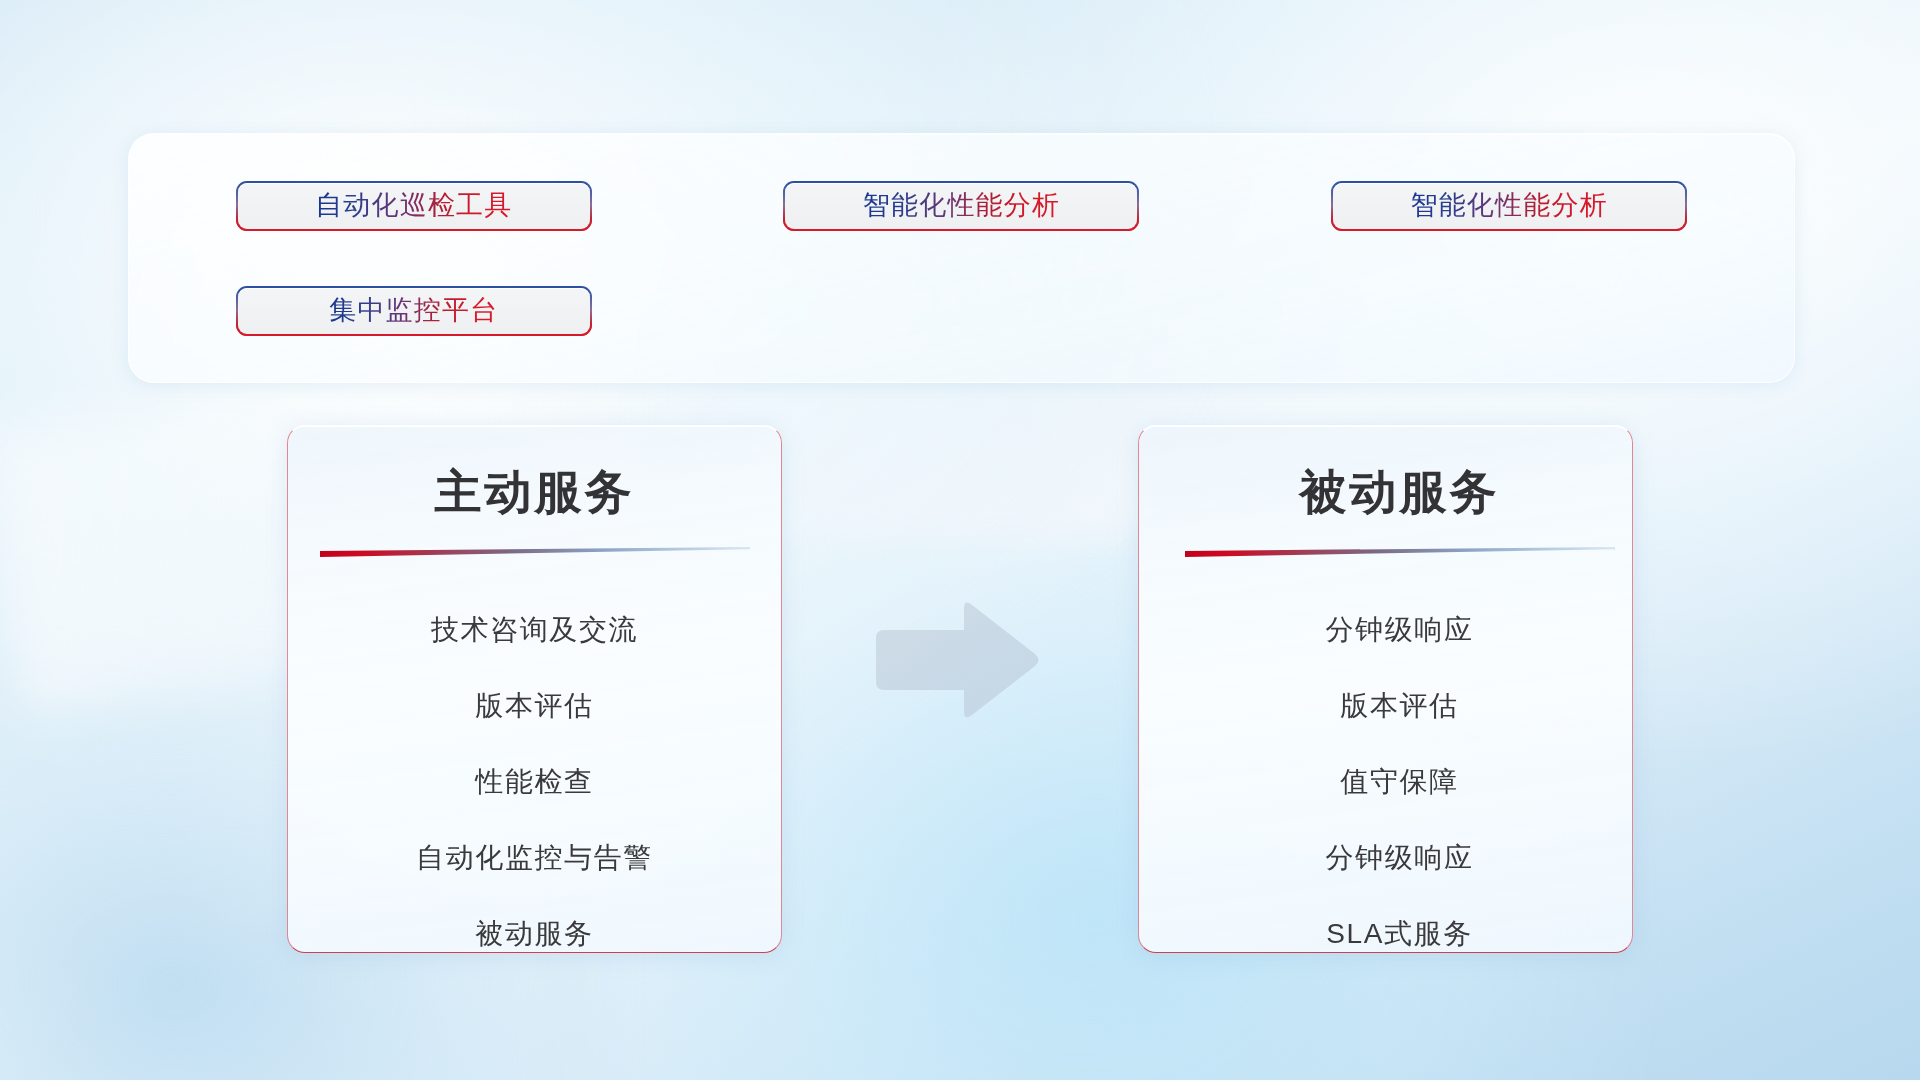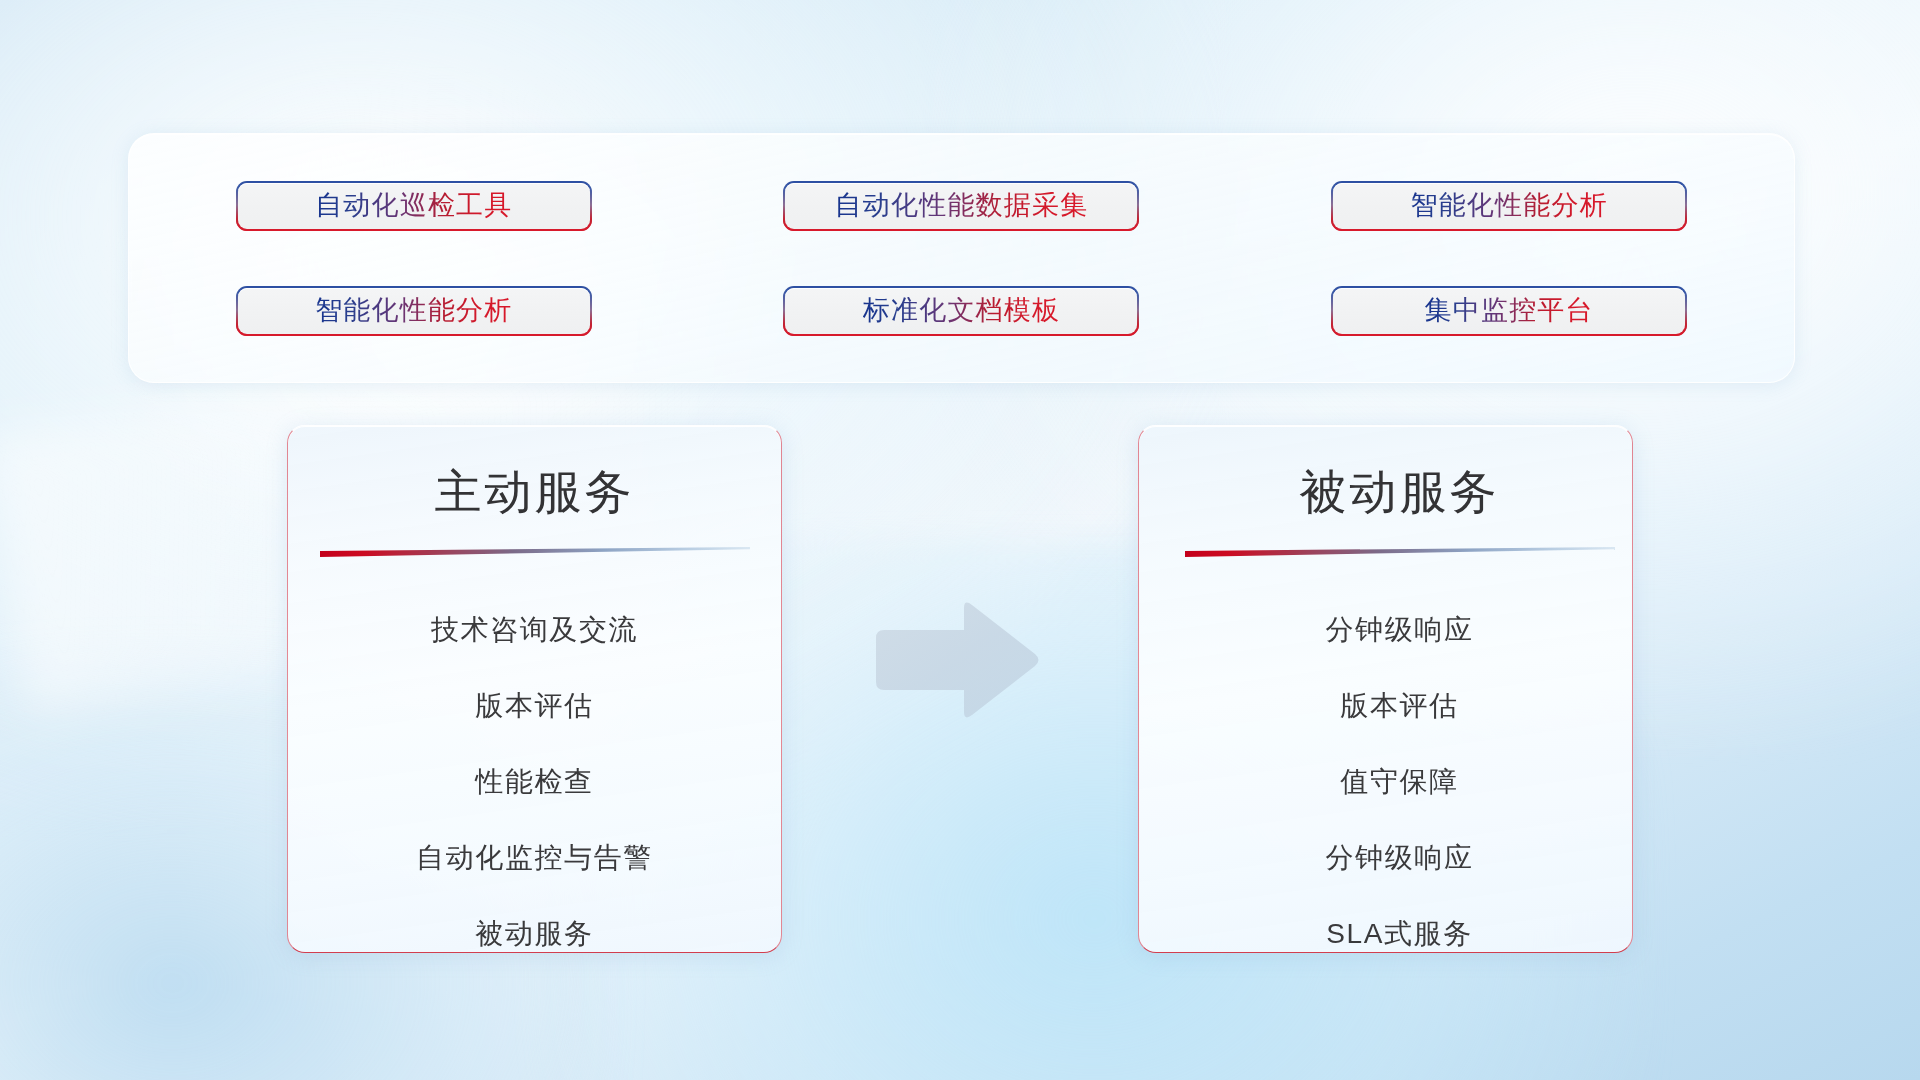--- a/index.html
+++ b/index.html
@@ -223,21 +223,21 @@
     overflow: hidden;
   }
   #card-proactive { left: 287px; }
   #card-reactive  { left: 1138px; padding-left: 28px; }
 
   .card-title {
     margin: 0;
     padding-top: 42px;
     text-align: center;
     font-size: 47px;
-    font-weight: 400;
+    font-weight: 700;
     color: #333335;
     letter-spacing: 3px;
     line-height: 1;
   }
   .card-divider {
     position: relative;
     margin: 32px auto 0 auto;
     width: 430px;
     height: 12px;
   }
@@ -289,43 +289,33 @@
 
 <section id="top-panel">
   <div id="pill-grid">
 
     <div class="pill">
       <div class="pill-inner">
         <span class="pill-label">自动化巡检工具</span>
       </div>
     </div>
 
-    <div class="pill">
-      <div class="pill-inner">
-        <span class="pill-label">自动化性能数据采集</span>
-      </div>
-    </div>
 
     <div class="pill">
       <div class="pill-inner">
         <span class="pill-label">智能化性能分析</span>
       </div>
     </div>
 
     <div class="pill">
       <div class="pill-inner">
         <span class="pill-label">智能化性能分析</span>
       </div>
     </div>
 
-    <div class="pill">
-      <div class="pill-inner">
-        <span class="pill-label">标准化文档模板</span>
-      </div>
-    </div>
 
     <div class="pill">
       <div class="pill-inner">
         <span class="pill-label">集中监控平台</span>
       </div>
     </div>
 
   </div>
 </section>
 

